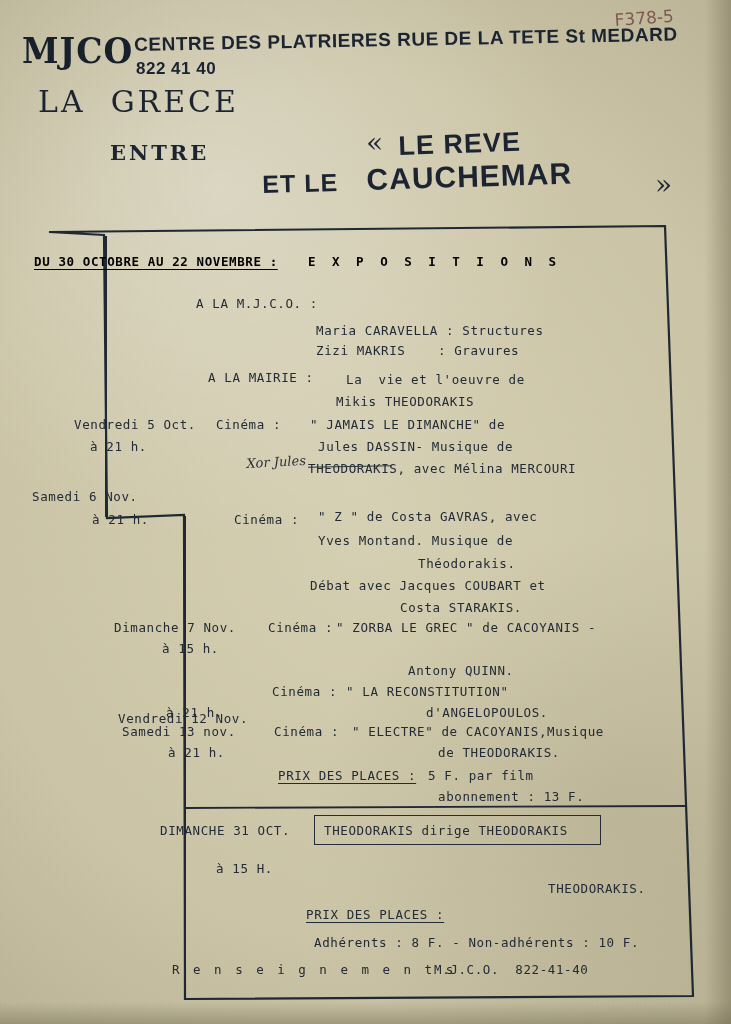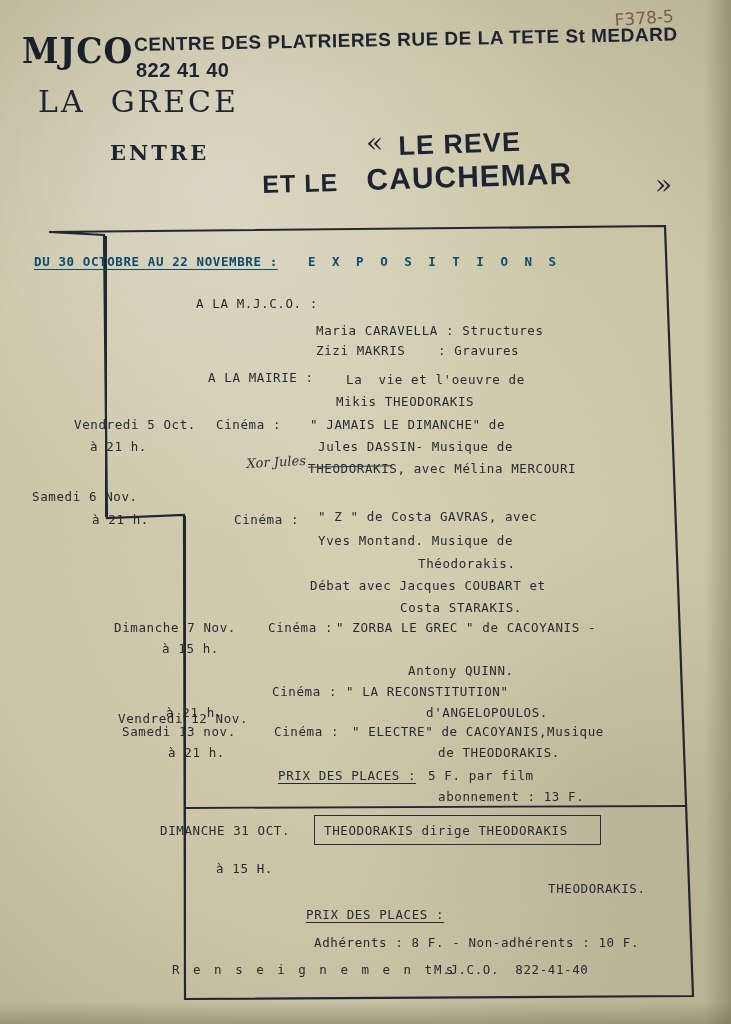--- a/index.html
+++ b/index.html
@@ -73,21 +73,21 @@
     font-size: 19px;
     letter-spacing: 0.5px;
     transform: rotate(-1.1deg);
     transform-origin: left top;
   }
   #centre-line2 {
     left: 136px;
     top: 59px;
     font-family: "Liberation Sans", sans-serif;
     font-weight: bold;
-    font-size: 20px;
+    font-size: 17px;
     letter-spacing: 0.5px;
   }
   #ref-code {
     left: 614px;
     top: 10px;
     font-family: "DejaVu Sans", sans-serif;
     font-size: 17px;
     color: #7d5b52;
     transform: rotate(-4deg);
     transform-origin: left top;
@@ -162,21 +162,21 @@
   
   .tw {
     font-family: "DejaVu Sans Mono", monospace;
     font-size: 12.5px;
     color: #222b36;
     letter-spacing: 0.6px;
   }
   .tw-b {
     font-family: "DejaVu Sans Mono", monospace;
     font-size: 12.5px;
-    color: #0c4a6e;
+    color: #000000;
     font-weight: bold;
     letter-spacing: 0.6px;
   }
   .u { text-decoration: underline; text-underline-offset: 3px; }
   .spaced { letter-spacing: 4.5px; }
 
   #handwriting {
     left: 246px;
     top: 456px;
     font-family: "DejaVu Serif", serif;

